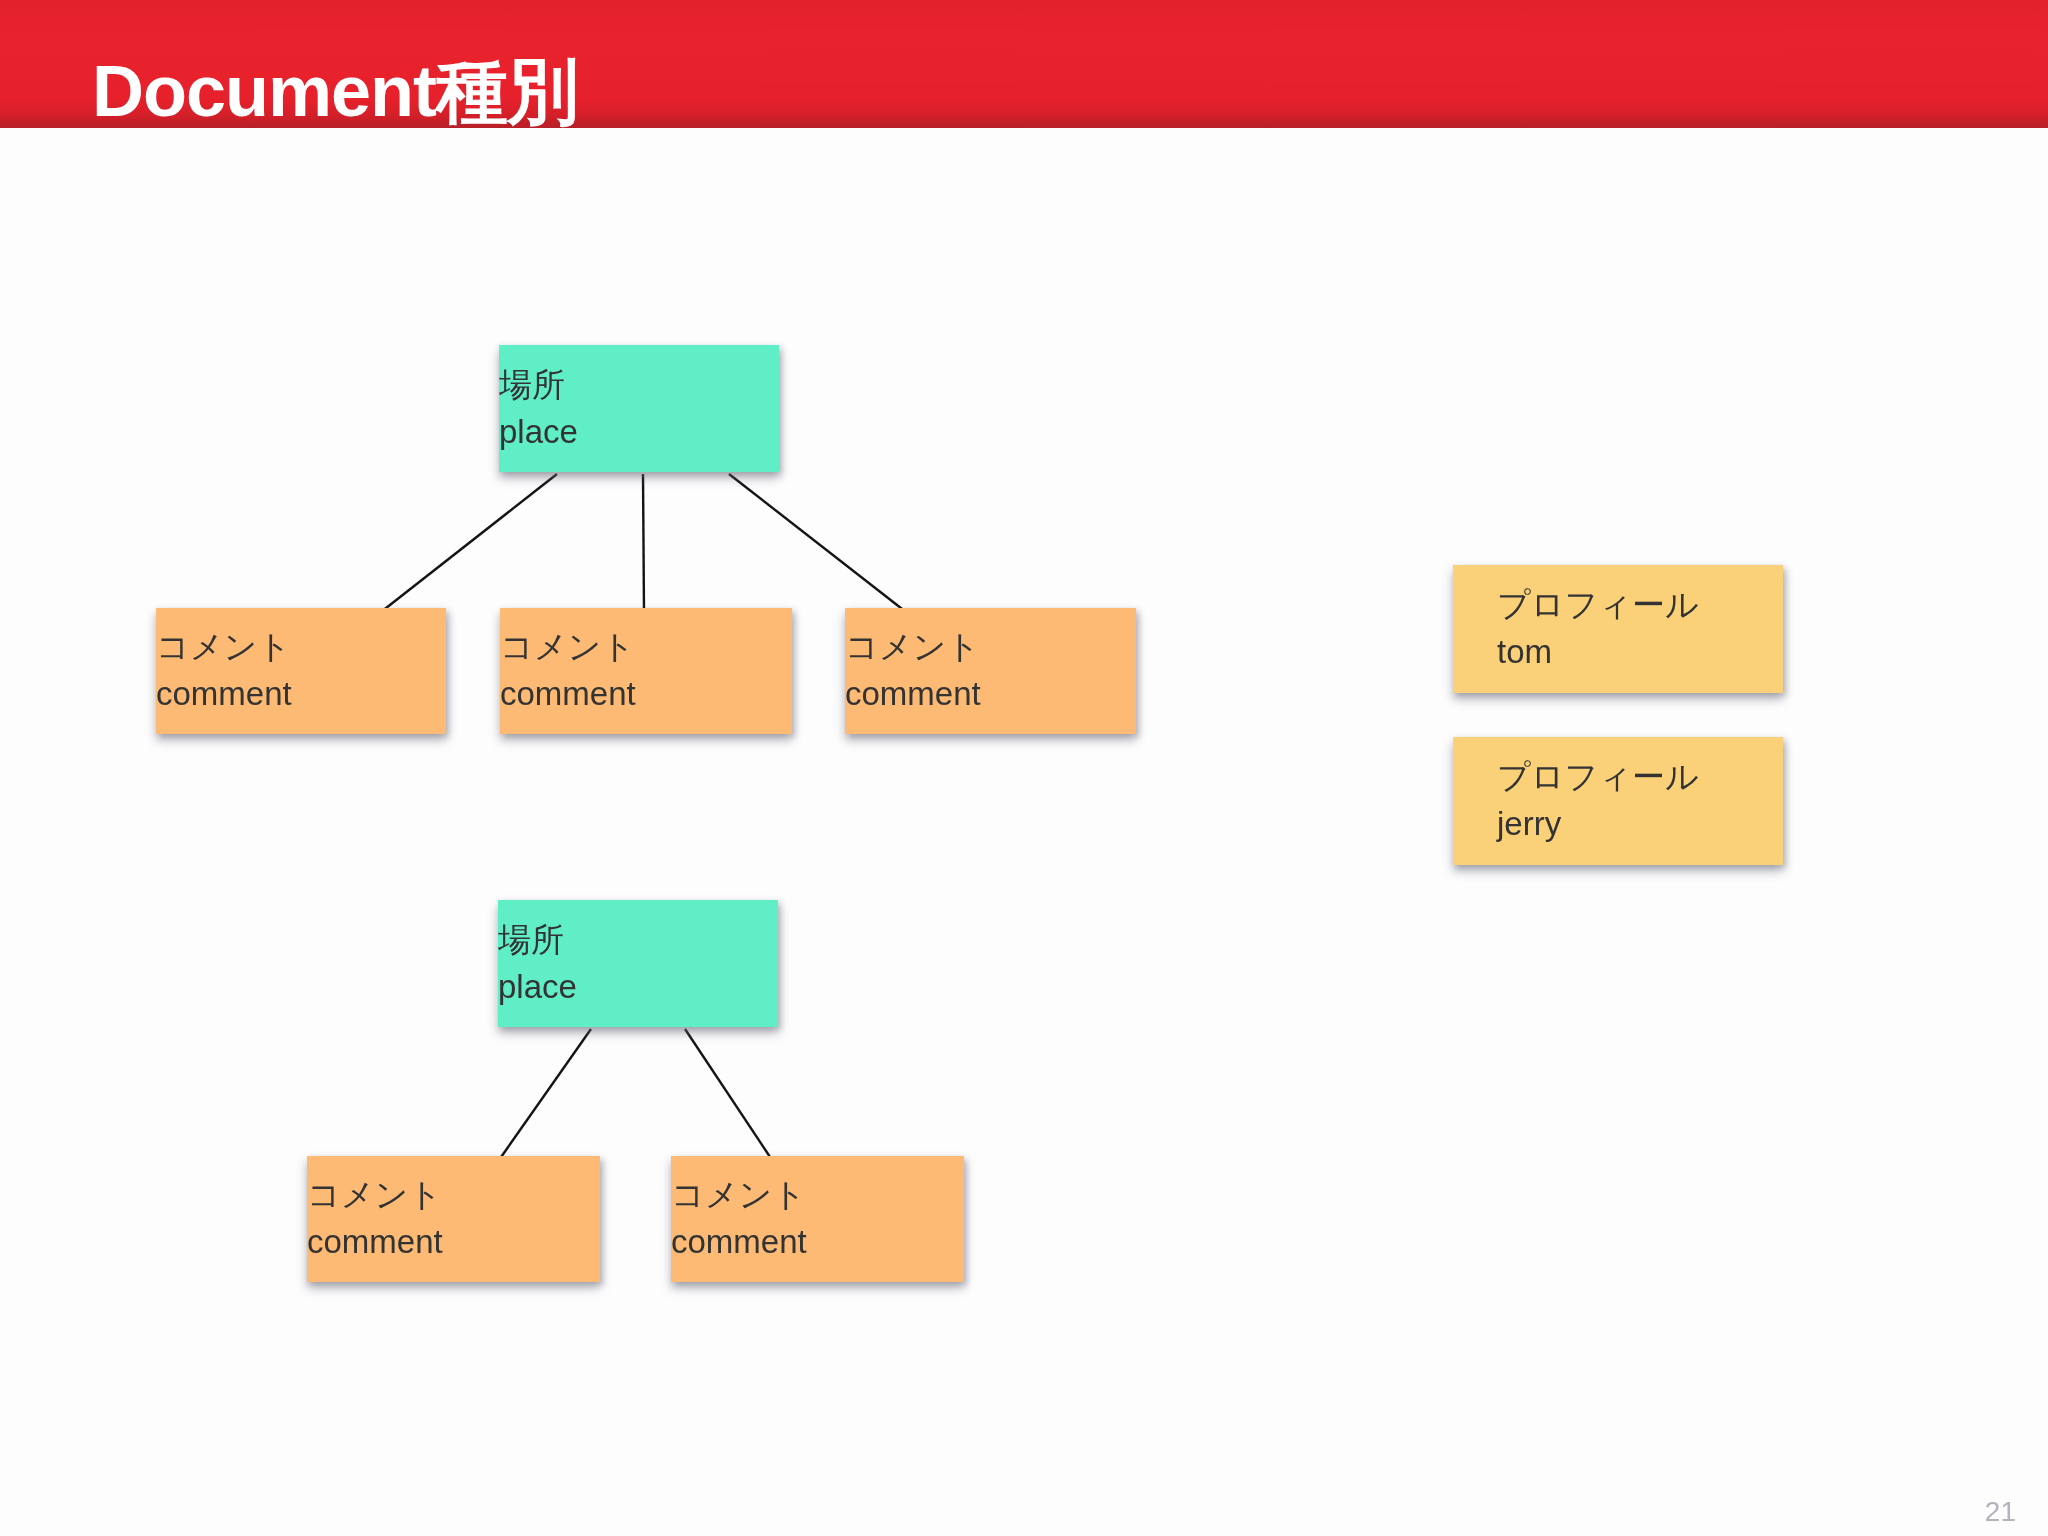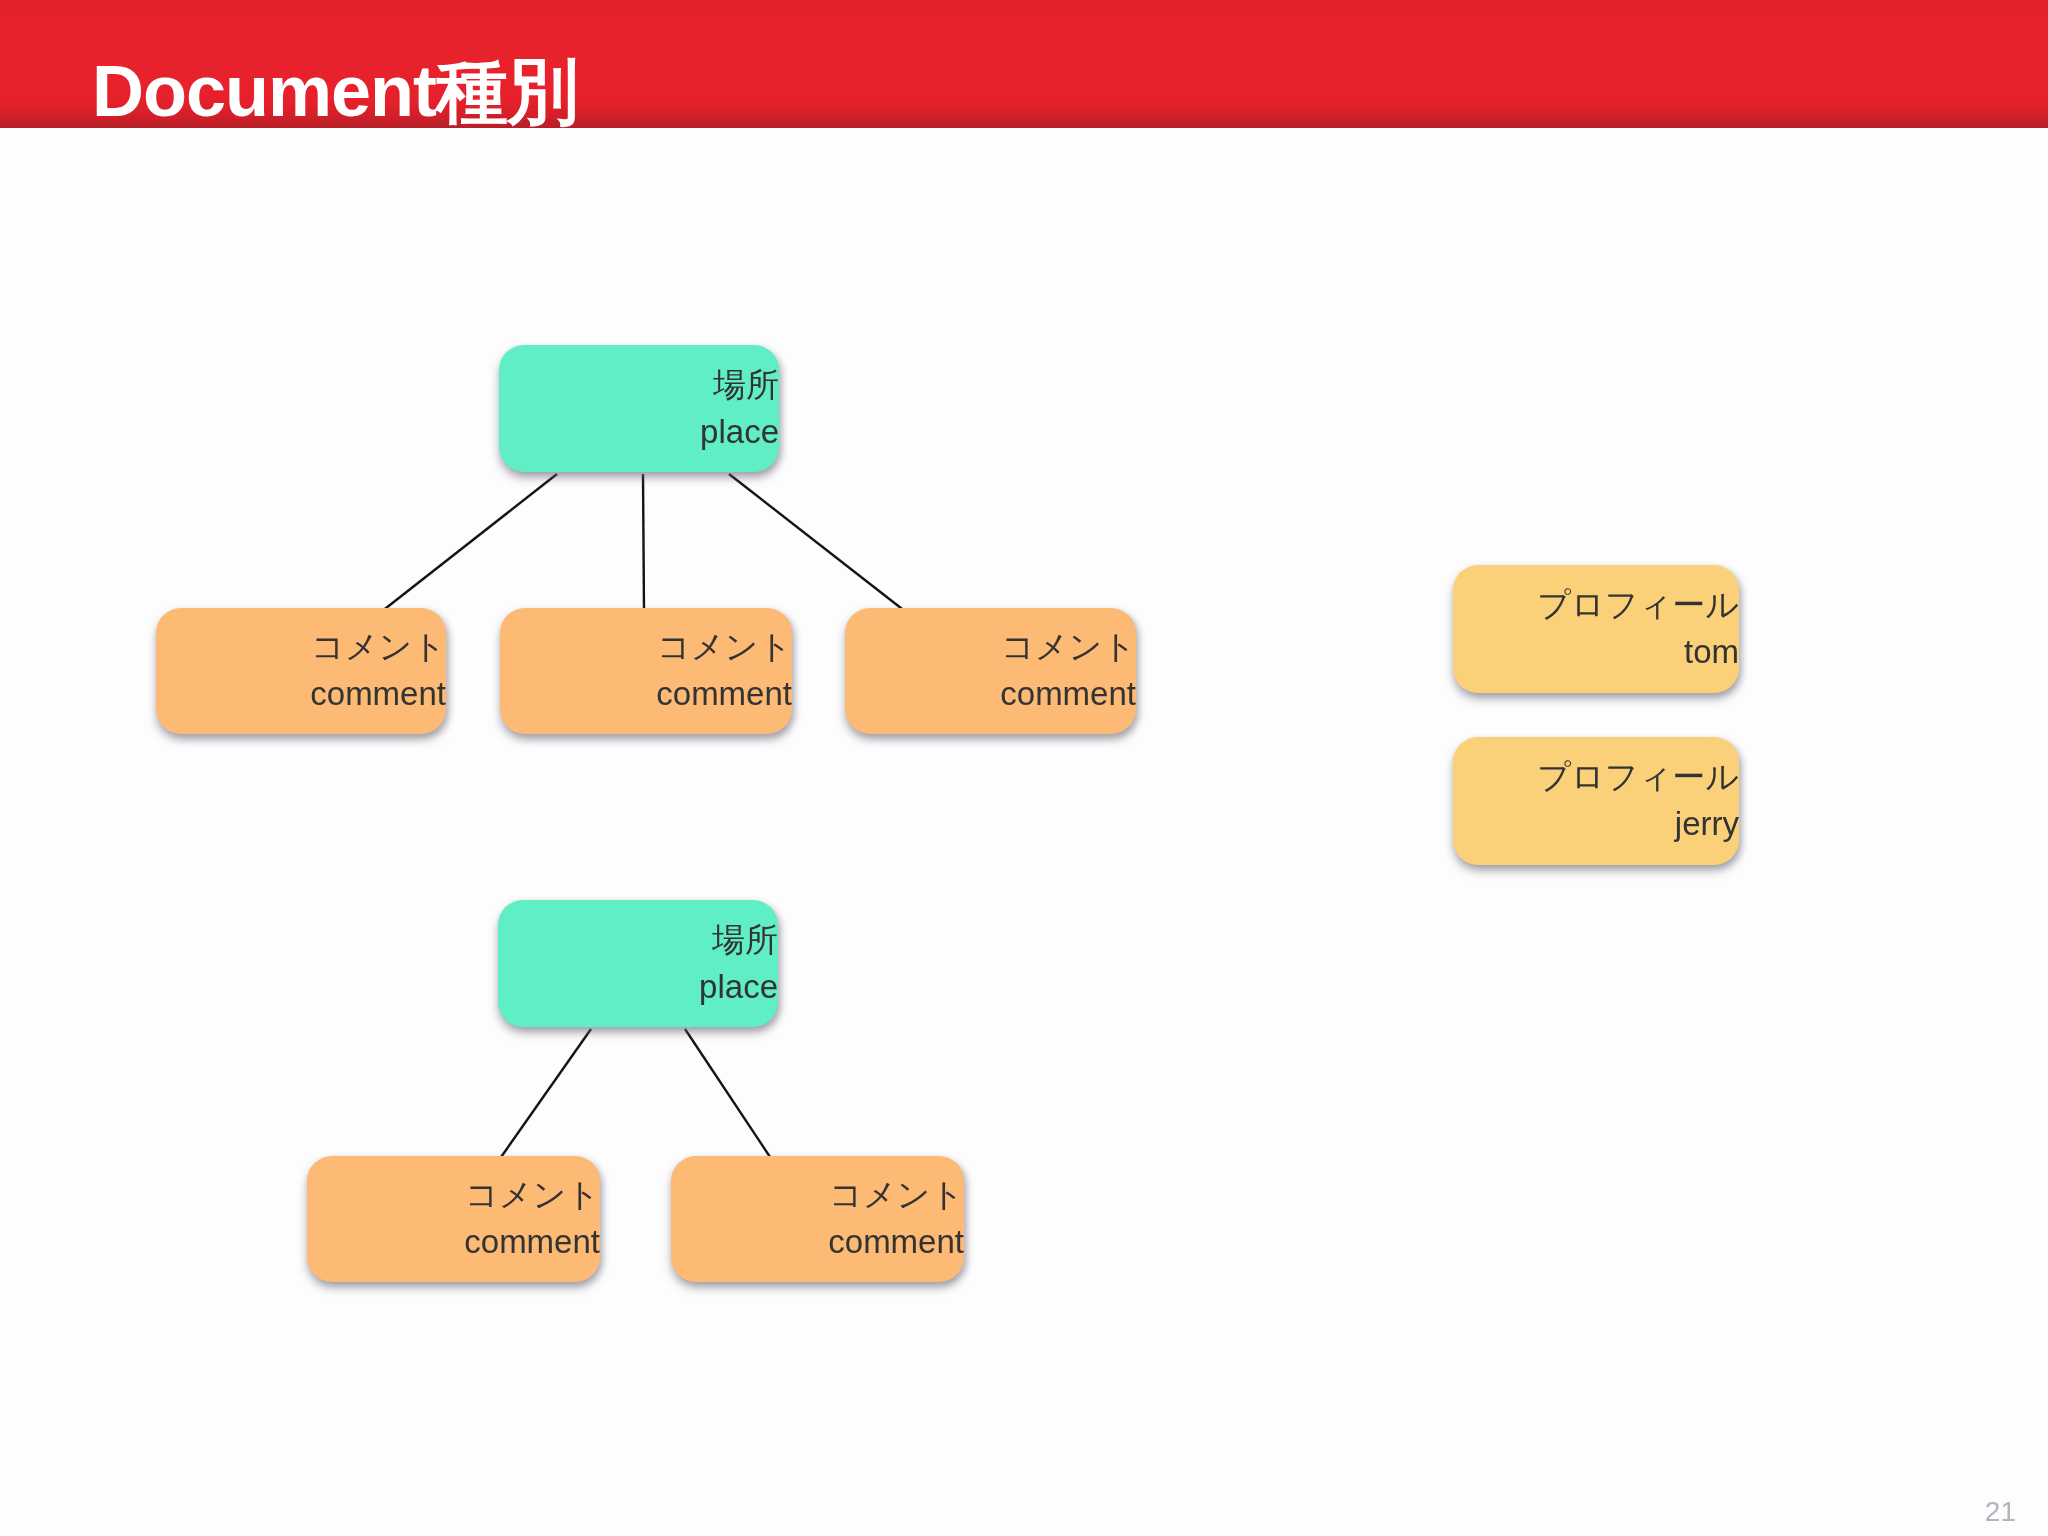--- a/index.html
+++ b/index.html
@@ -39,33 +39,32 @@
     letter-spacing: -1px;
     white-space: nowrap;
     margin-top: 32px;
   }
 
   
   .node {
     position: absolute;
     display: flex;
     flex-direction: column;
-    align-items: flex-end;
+    align-items: flex-start;
     justify-content: center;
     text-align: center;
     color: #333333;
     font-size: 33px;
     line-height: 1.42;
     box-shadow: 0 6px 10px rgba(100,100,112,0.45), 3px 3px 6px rgba(100,100,112,0.30);
     z-index: 2;
-    border-radius: 25px;
   }
   .teal   { background: #5feec6; }
   .yellow { background: #fdba74; }
-  .orange { background: #fad078; }
+  .orange { background: #fad078; padding-left: 44px; }
 
   #node-place-a    { left: 499px;  top: 345px;  width: 280px; height: 127px; }
   #node-comment-a1 { left: 156px;  top: 608px;  width: 290px; height: 126px; }
   #node-comment-a2 { left: 500px;  top: 608px;  width: 292px; height: 126px; }
   #node-comment-a3 { left: 845px;  top: 608px;  width: 291px; height: 126px; }
 
   #node-profile-tom   { left: 1453px; top: 565px; width: 286px; height: 128px; }
   #node-profile-jerry { left: 1453px; top: 737px; width: 286px; height: 128px; }
 
   #node-place-b    { left: 498px;  top: 900px;  width: 280px; height: 127px; }

